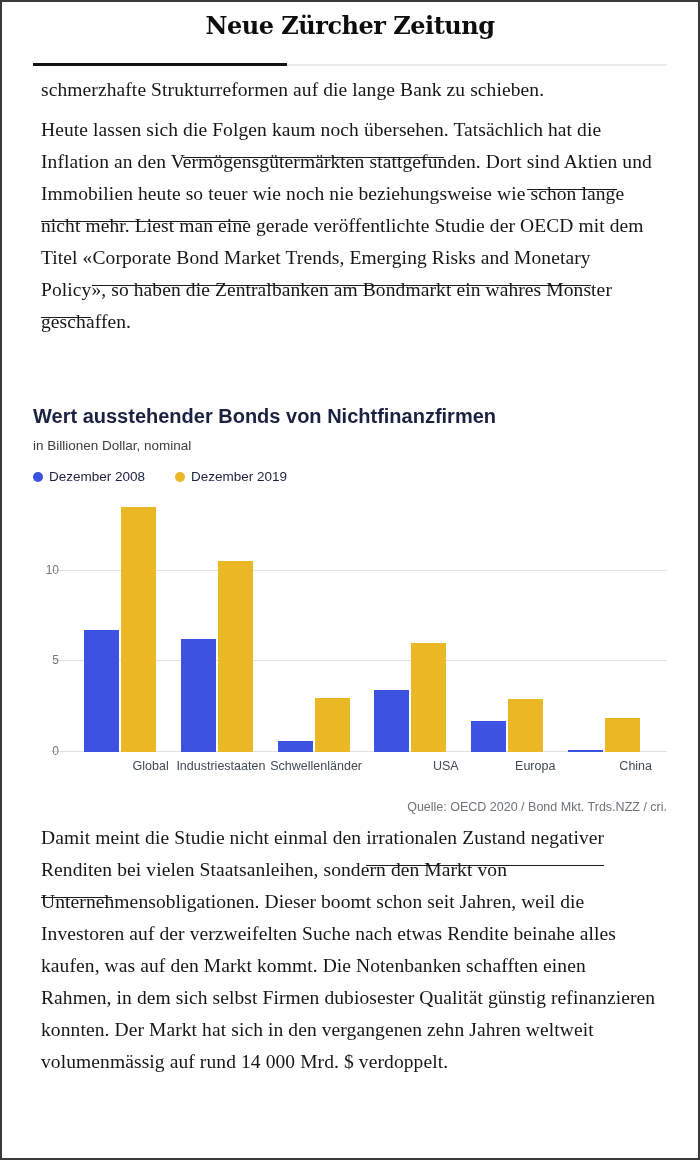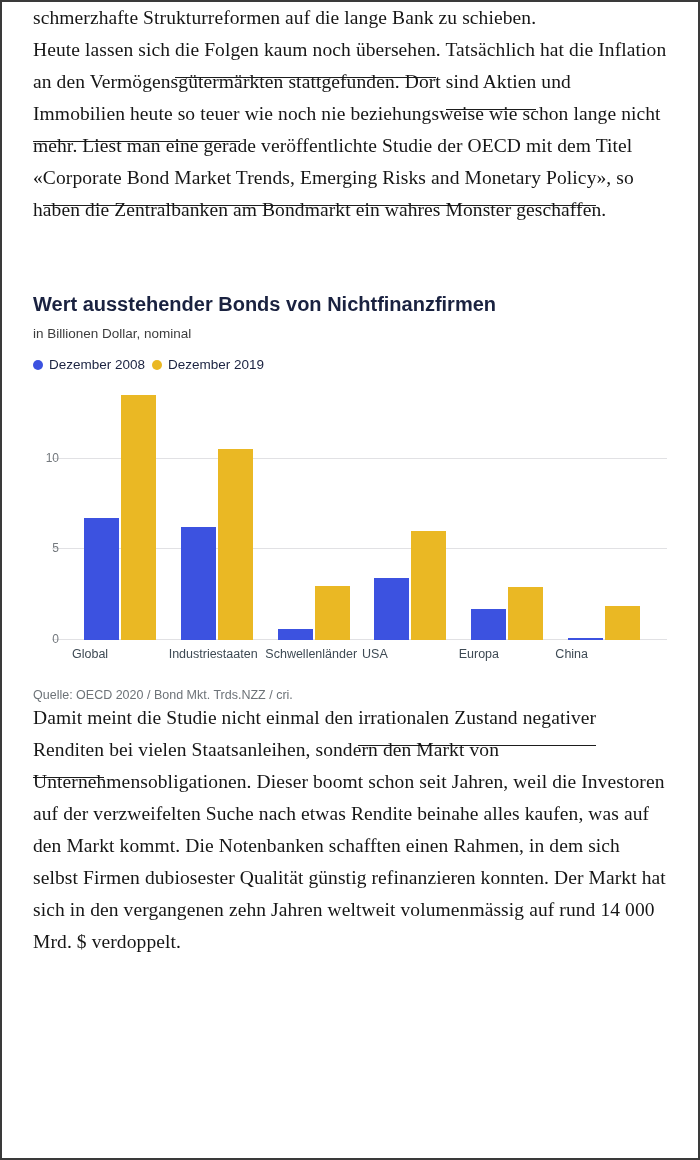--- a/index.html
+++ b/index.html
@@ -16,59 +16,67 @@
     display:inline-block;
     font-family:"DejaVu Serif", serif;
     font-weight:bold;font-size:24px;line-height:30px;
     letter-spacing:-0.5px;color:#0d0d0d;cursor:pointer;
   }
   
   .progress-track{position:relative;height:2px;background:#ececec;margin-top:23px;}
   .progress-fill{position:absolute;left:0;top:-1px;height:3px;background:#121212;}
   
   p.body-text{
-    margin:0;font-size:19.5px;line-height:32px;color:#161616;
+    margin:8px;font-size:19.5px;line-height:32px;color:#161616;
     letter-spacing:0.1px;
   }
   .p1{margin-top:20px;}
   .p2{margin-top:46px;}
   .p3{margin-top:52px;}
   .lnk{
     border-bottom:1.5px solid #1d1d1d;padding-bottom:17px;cursor:pointer;
   }
   
   .chart{margin-top:66px;font-family:"Liberation Sans", sans-serif;}
   .chart-title{
     margin:0;font-size:20px;line-height:24px;font-weight:700;color:#1a2240;
   }
   .chart-subtitle{margin-top:10px;font-size:13.5px;color:#3d3d3d;}
-  .legend{display:flex;align-items:center;gap:7px;margin-top:16px;}
+  .legend{display:flex;align-items:center;gap:30px;margin-top:16px;}
   .legend-item{display:flex;align-items:center;font-size:13.5px;color:#1a2240;}
   .legend-dot{width:10px;height:10px;border-radius:50%;margin-right:6px;}
   .plot{position:relative;height:255px;margin-top:13px;}
   .grid{position:absolute;left:19px;right:0;height:1px;background:#e1e1e4;}
   .ylab{
     position:absolute;left:12px;width:14px;text-align:right;
     font-size:12px;line-height:14px;color:#74797e;
   }
   .groups{position:absolute;left:39px;right:15px;top:0;bottom:0;display:flex;}
   .group{flex:1;display:flex;align-items:flex-end;justify-content:center;gap:2px;}
   .bar{width:35px;}
   .xlabels{display:flex;margin:7px 15px 0 39px;}
-  .xlab{flex:1;text-align:left;font-size:12.5px;color:#3e4a54;}
+  .xlab{flex:1;text-align:right;font-size:12.5px;color:#3e4a54;}
   .source-row{
-    display:flex;justify-content:flex-start;margin-top:27px;
+    display:flex;justify-content:flex-end;margin-top:27px;
     font-size:12.5px;color:#6d7378;
   }
 </style>
 </head>
 <body>
 
 <div class="page">
 
+  <header>
+    <div class="masthead-row">
+      <span class="masthead">Neue Zürcher Zeitung</span>
+    </div>
+    <div class="progress-track">
+      <div class="progress-fill" id="progress-fill" style="width: 40%;"></div>
+    </div>
+  </header>
 
   <main>
 
     <p class="body-text p1"><span>schmerzhafte Strukturreformen auf die lange Bank zu schieben.</span></p>
 
     <p class="body-text p2"><span>Heute lassen sich </span><span class="lnk">die Folgen kaum noch übersehen</span><span>. Tatsächlich hat die Inflation an den Vermögensgütermärkten stattgefunden. Dort </span><span class="lnk">sind Aktien</span><span> und </span><span class="lnk">Immobilien heute so teuer</span><span> wie noch nie beziehungsweise wie schon lange nicht mehr. Liest man eine gerade veröffentlichte Studie der OECD mit dem Titel «</span><span class="lnk">Corporate Bond Market Trends, Emerging Risks and Monetary Policy</span><span>», so haben die Zentralbanken am Bondmarkt ein wahres Monster geschaffen.</span></p>
 
     <section class="chart">
       <h2 class="chart-title">Wert ausstehender Bonds von Nichtfinanzfirmen</h2>
       <div class="chart-subtitle">in Billionen Dollar, nominal</div>

